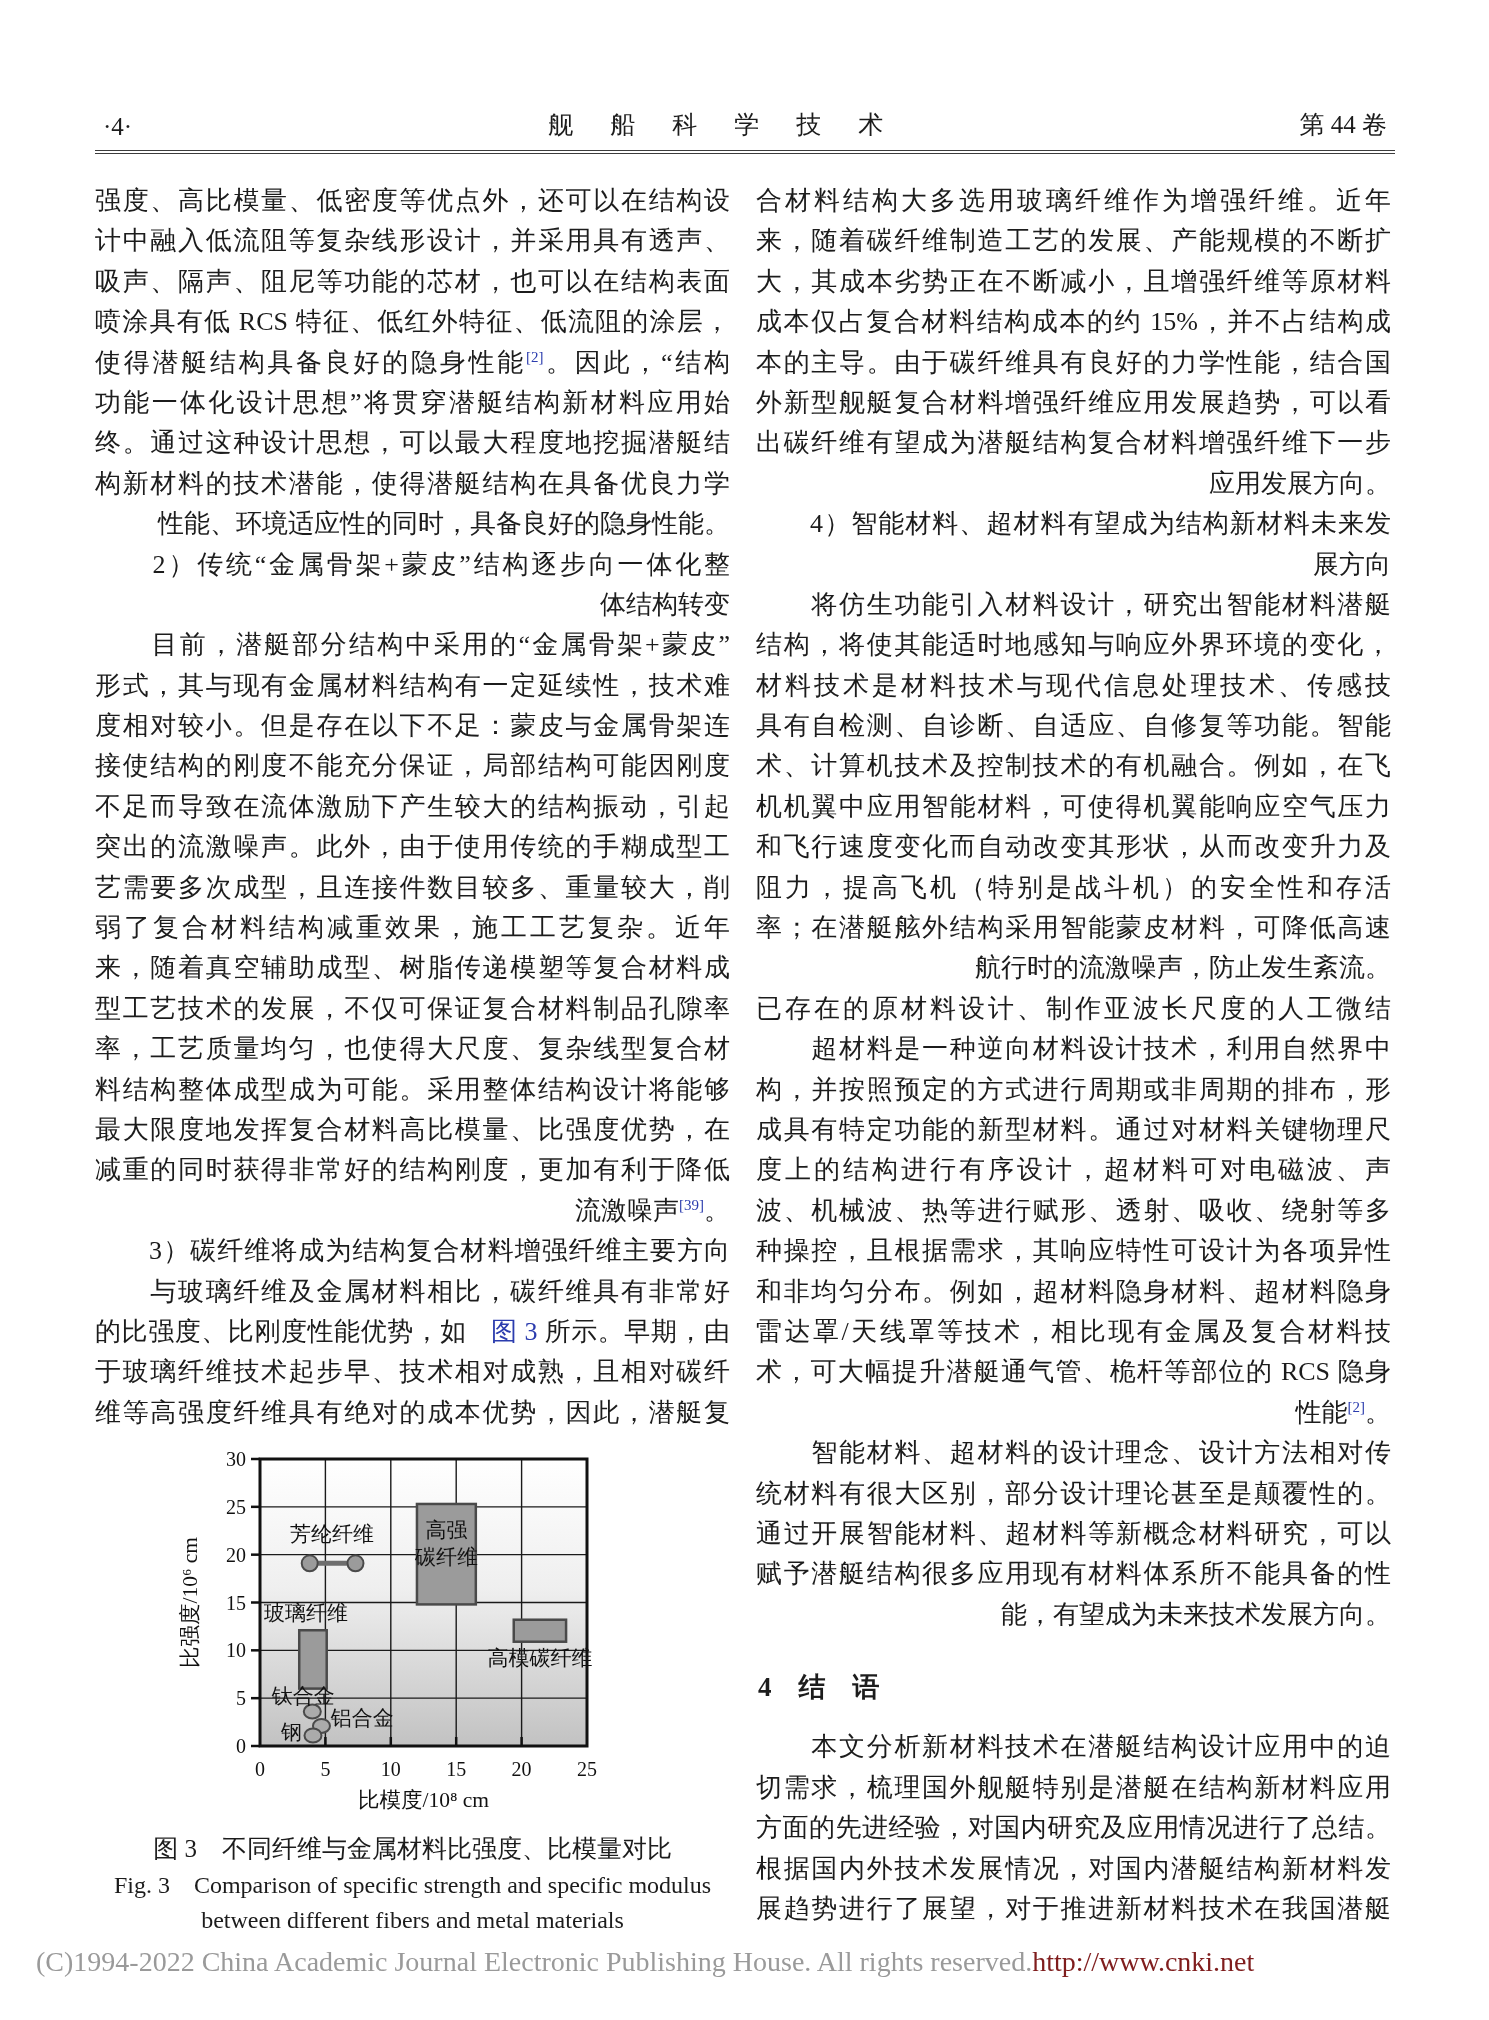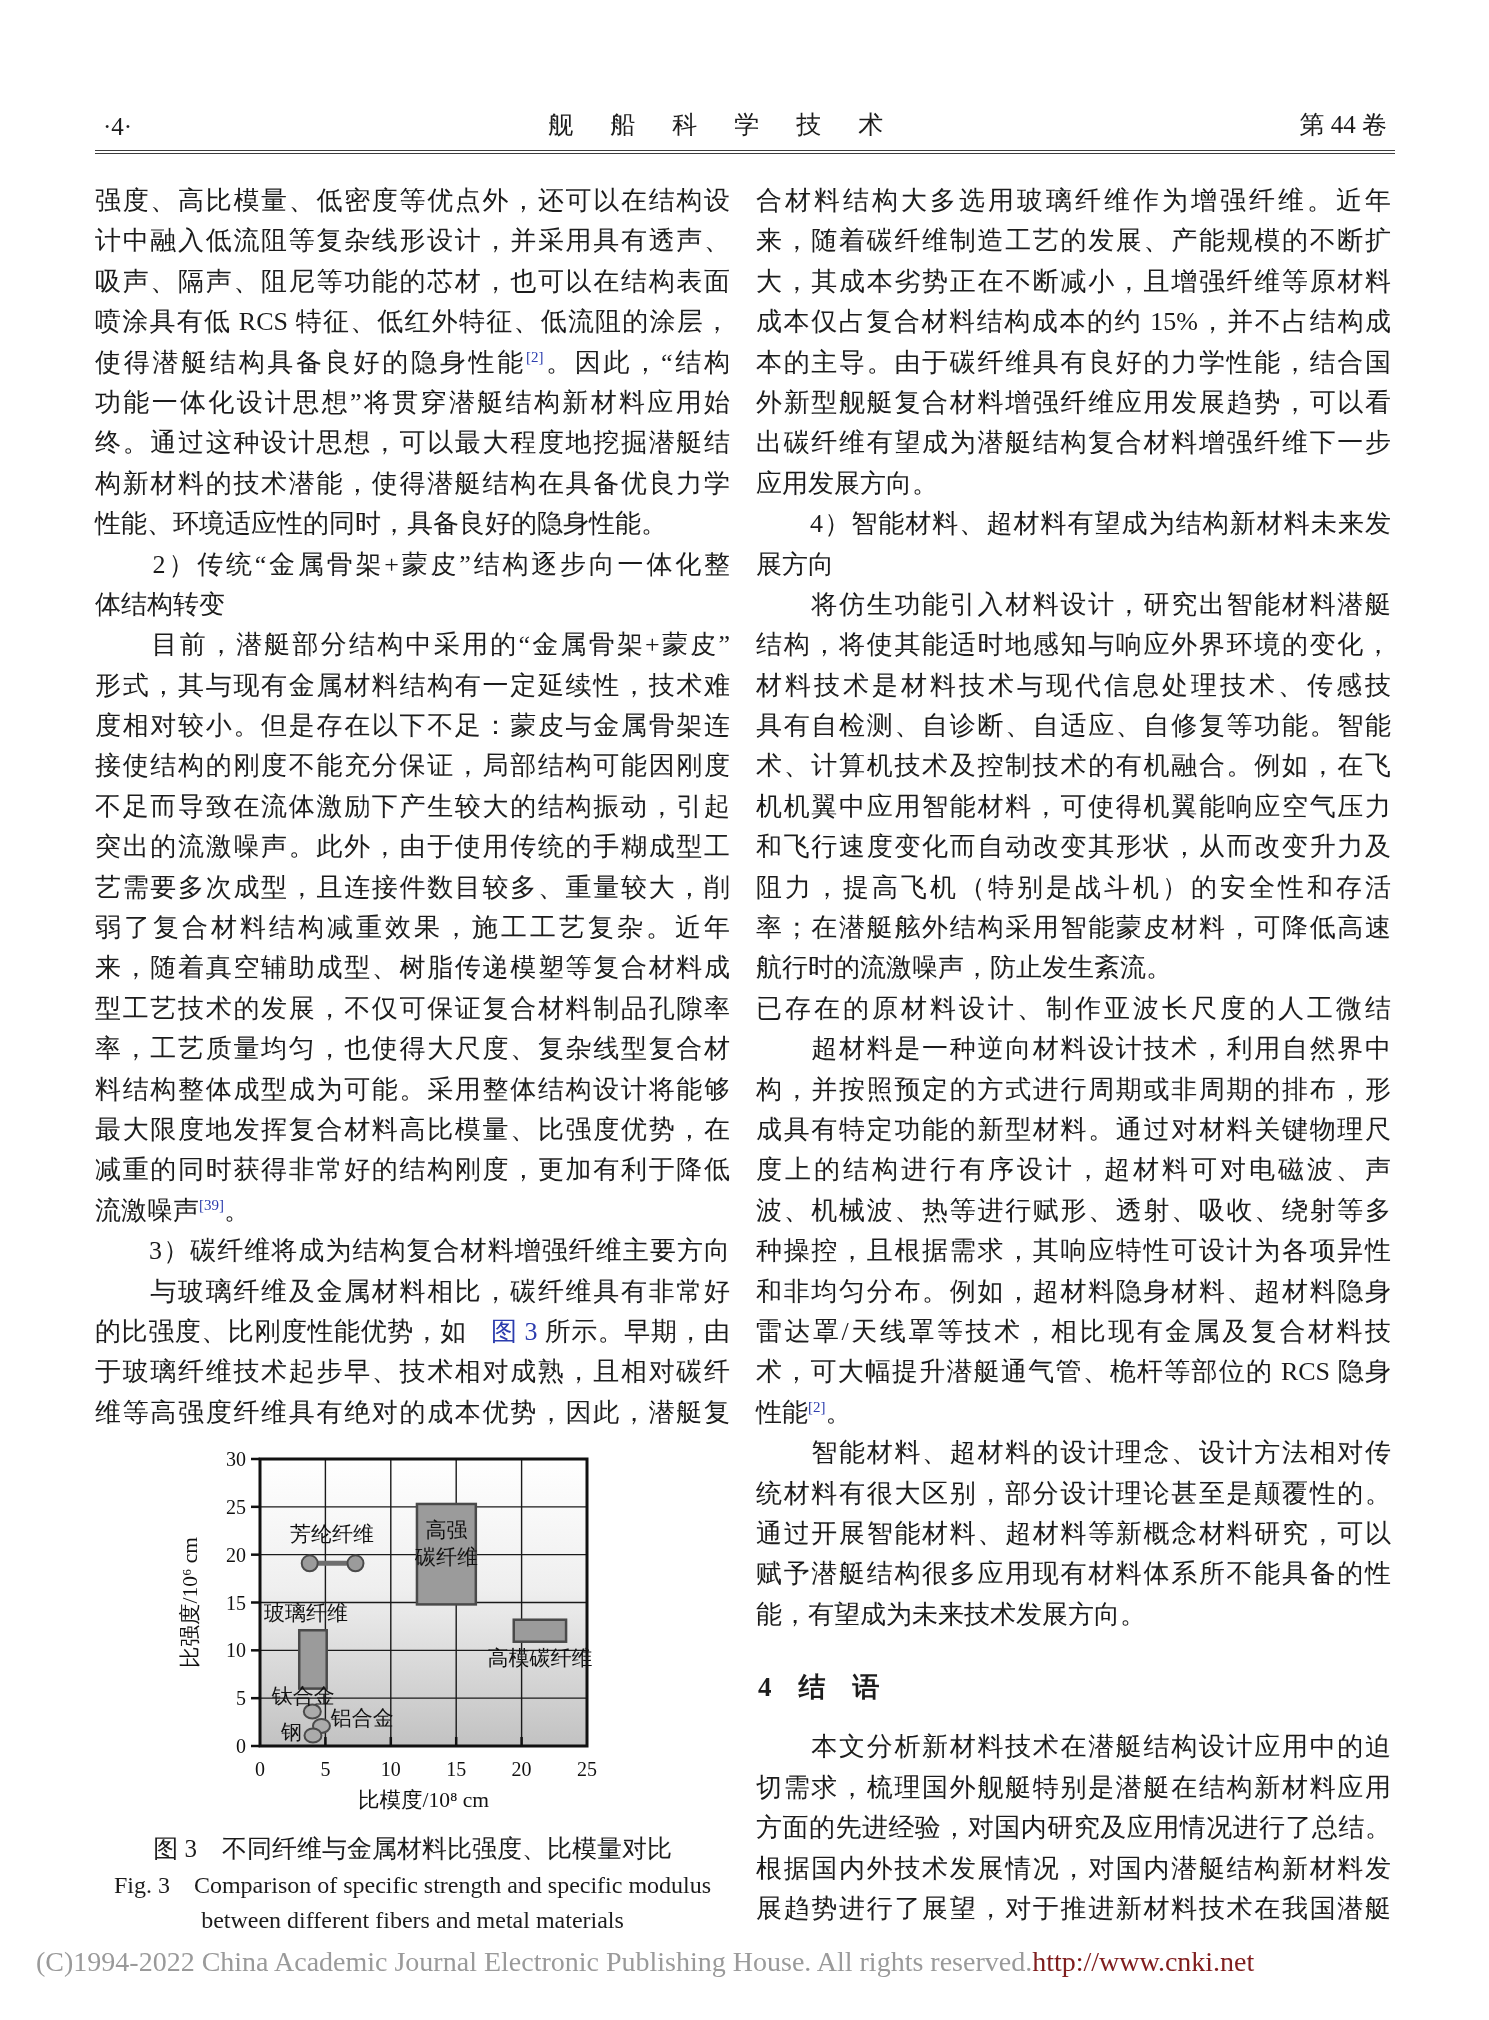--- a/index.html
+++ b/index.html
@@ -20,21 +20,21 @@
     border-bottom:4px double #3c3c3c;
   }
   .pagehead .jtitle{letter-spacing:37px;margin-right:-37px;}
   .body-cols{display:flex;gap:26px;margin-top:27px;}
   .col{width:635px;font-size:26px;}
   .tline{
     height:40.4px;line-height:40.4px;
     text-align:justify;text-align-last:justify;
     white-space:nowrap;
   }
-  .tline.short{text-align:left;text-align-last:auto;}
+  .tline.short{text-align:right;text-align-last:auto;}
   .tline sup.ref{
     color:var(--accent,#2b3cae);
     font-size:15px;line-height:0;vertical-align:9px;
   }
   .tline span.link{color:var(--accent,#2b3cae);margin-left:24px;}
   .section-heading{
     font-size:27px;font-weight:bold;
     height:40.4px;line-height:40.4px;
     margin:32px 0 20px 2px;
   }

